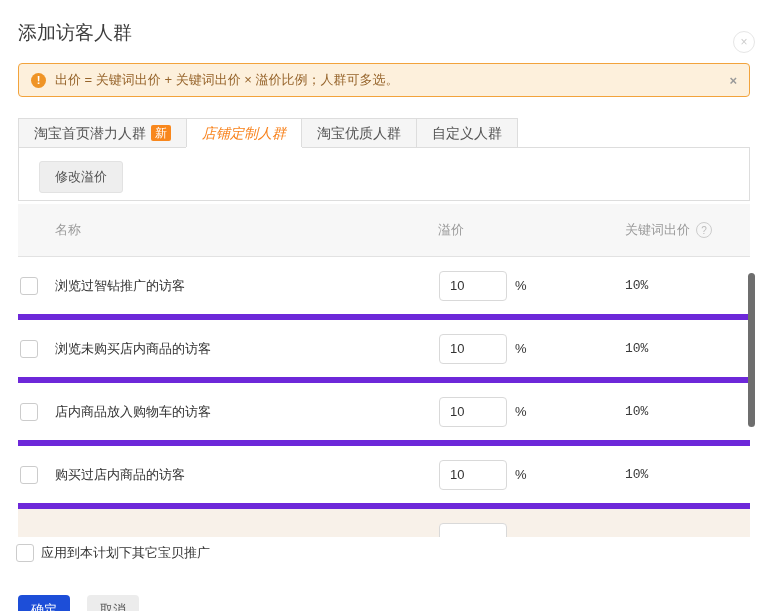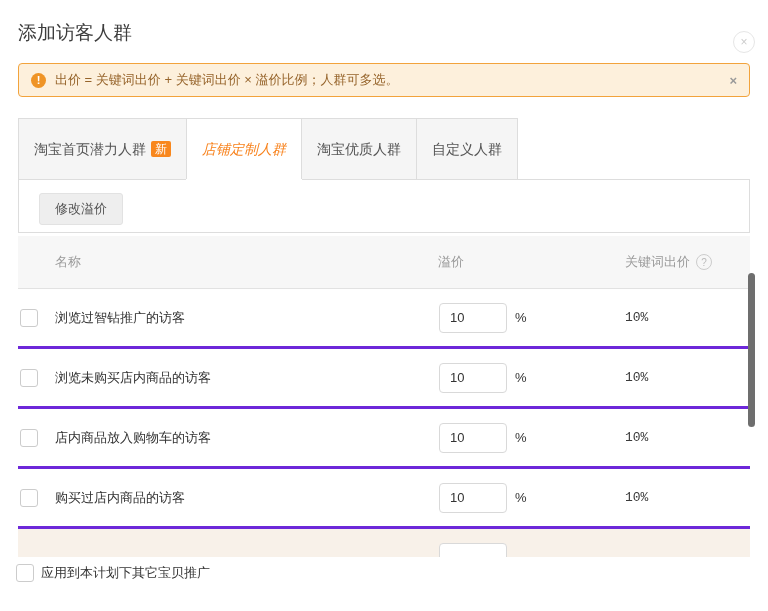--- a/index.html
+++ b/index.html
@@ -17,21 +17,21 @@
   .alert{display:flex;align-items:center;margin:17px 18px 0;height:32px;
          background:#fdf0dc;border:1px solid #f2a33c;border-radius:4px;
          padding:0 12px;font-size:13px;color:#96642b;}
   .alert-icon{width:15px;height:15px;border-radius:50%;background:#ef9426;color:#fff;
               font-size:11px;font-weight:bold;display:flex;align-items:center;
               justify-content:center;margin-right:9px;flex:0 0 auto;}
   .alert-close{margin-left:auto;color:#999;font-weight:bold;font-size:13px;cursor:pointer;}
 
   
   .tabs{display:flex;margin:21px 18px 0;position:relative;z-index:2;}
-  .tab{height:28px;line-height:27px;padding:16px 15px;background:#f5f5f5;
+  .tab{height:28px;line-height:27px;padding:0 15px;background:#f5f5f5;
        border:1px solid #ddd;border-bottom:none;font-size:14px;color:#555;
        cursor:pointer;white-space:nowrap;display:flex;align-items:center;gap:5px;}
   .tab + .tab{margin-left:-1px;}
   .tab.active{background:#fff;color:#f8821c;box-shadow:0 1px 0 0 #fff;font-style:italic;}
   .badge{background:#f8871d;color:#fff;font-size:12px;border-radius:2px;
          padding:1px 4px;line-height:14px;}
 
   
   .panel{margin:0 18px;height:52px;border:1px solid #ddd;position:relative;z-index:1;
          background:#fff;}
@@ -44,21 +44,21 @@
          font-size:13px;color:#9b9b9b;}
   .c-check{width:37px;display:flex;align-items:center;flex:0 0 auto;}
   .c-name{flex:1;}
   .c-prem{width:130px;flex:0 0 auto;display:flex;align-items:center;}
   .c-prem-h{padding-left:13px;}
   .c-sugg{width:195px;flex:0 0 auto;padding-left:70px;box-sizing:border-box;
           display:flex;align-items:center;gap:6px;}
   .help{width:14px;height:14px;border:1px solid #ccc;border-radius:50%;color:#bbb;
         font-size:10px;display:flex;align-items:center;justify-content:center;}
   .tbody{margin:0 18px;position:relative;}
-  .row{display:flex;align-items:center;height:57px;border-bottom:3px solid #6d28d9;
+  .row{display:flex;align-items:center;height:57px;border-bottom:6px solid #6d28d9;
        font-size:13px;color:#333;}
   .row-partial{height:28px;background:#f8f1e9;border-bottom:none;overflow:hidden;
                align-items:flex-start;}
   .row-partial .prem-input{margin-top:14px;}
   .cb{width:16px;height:16px;border:1px solid #ccc;border-radius:3px;background:#fff;
       margin-left:2px;cursor:pointer;flex:0 0 auto;}
   .prem-input{width:68px;height:30px;border:1px solid #d9d9d9;border-radius:4px;
               padding:0 10px;font-size:13px;color:#333;box-sizing:border-box;
               font-family:inherit;background:#fff;margin-left:14px;}
   .pct{margin-left:8px;color:#333;}

